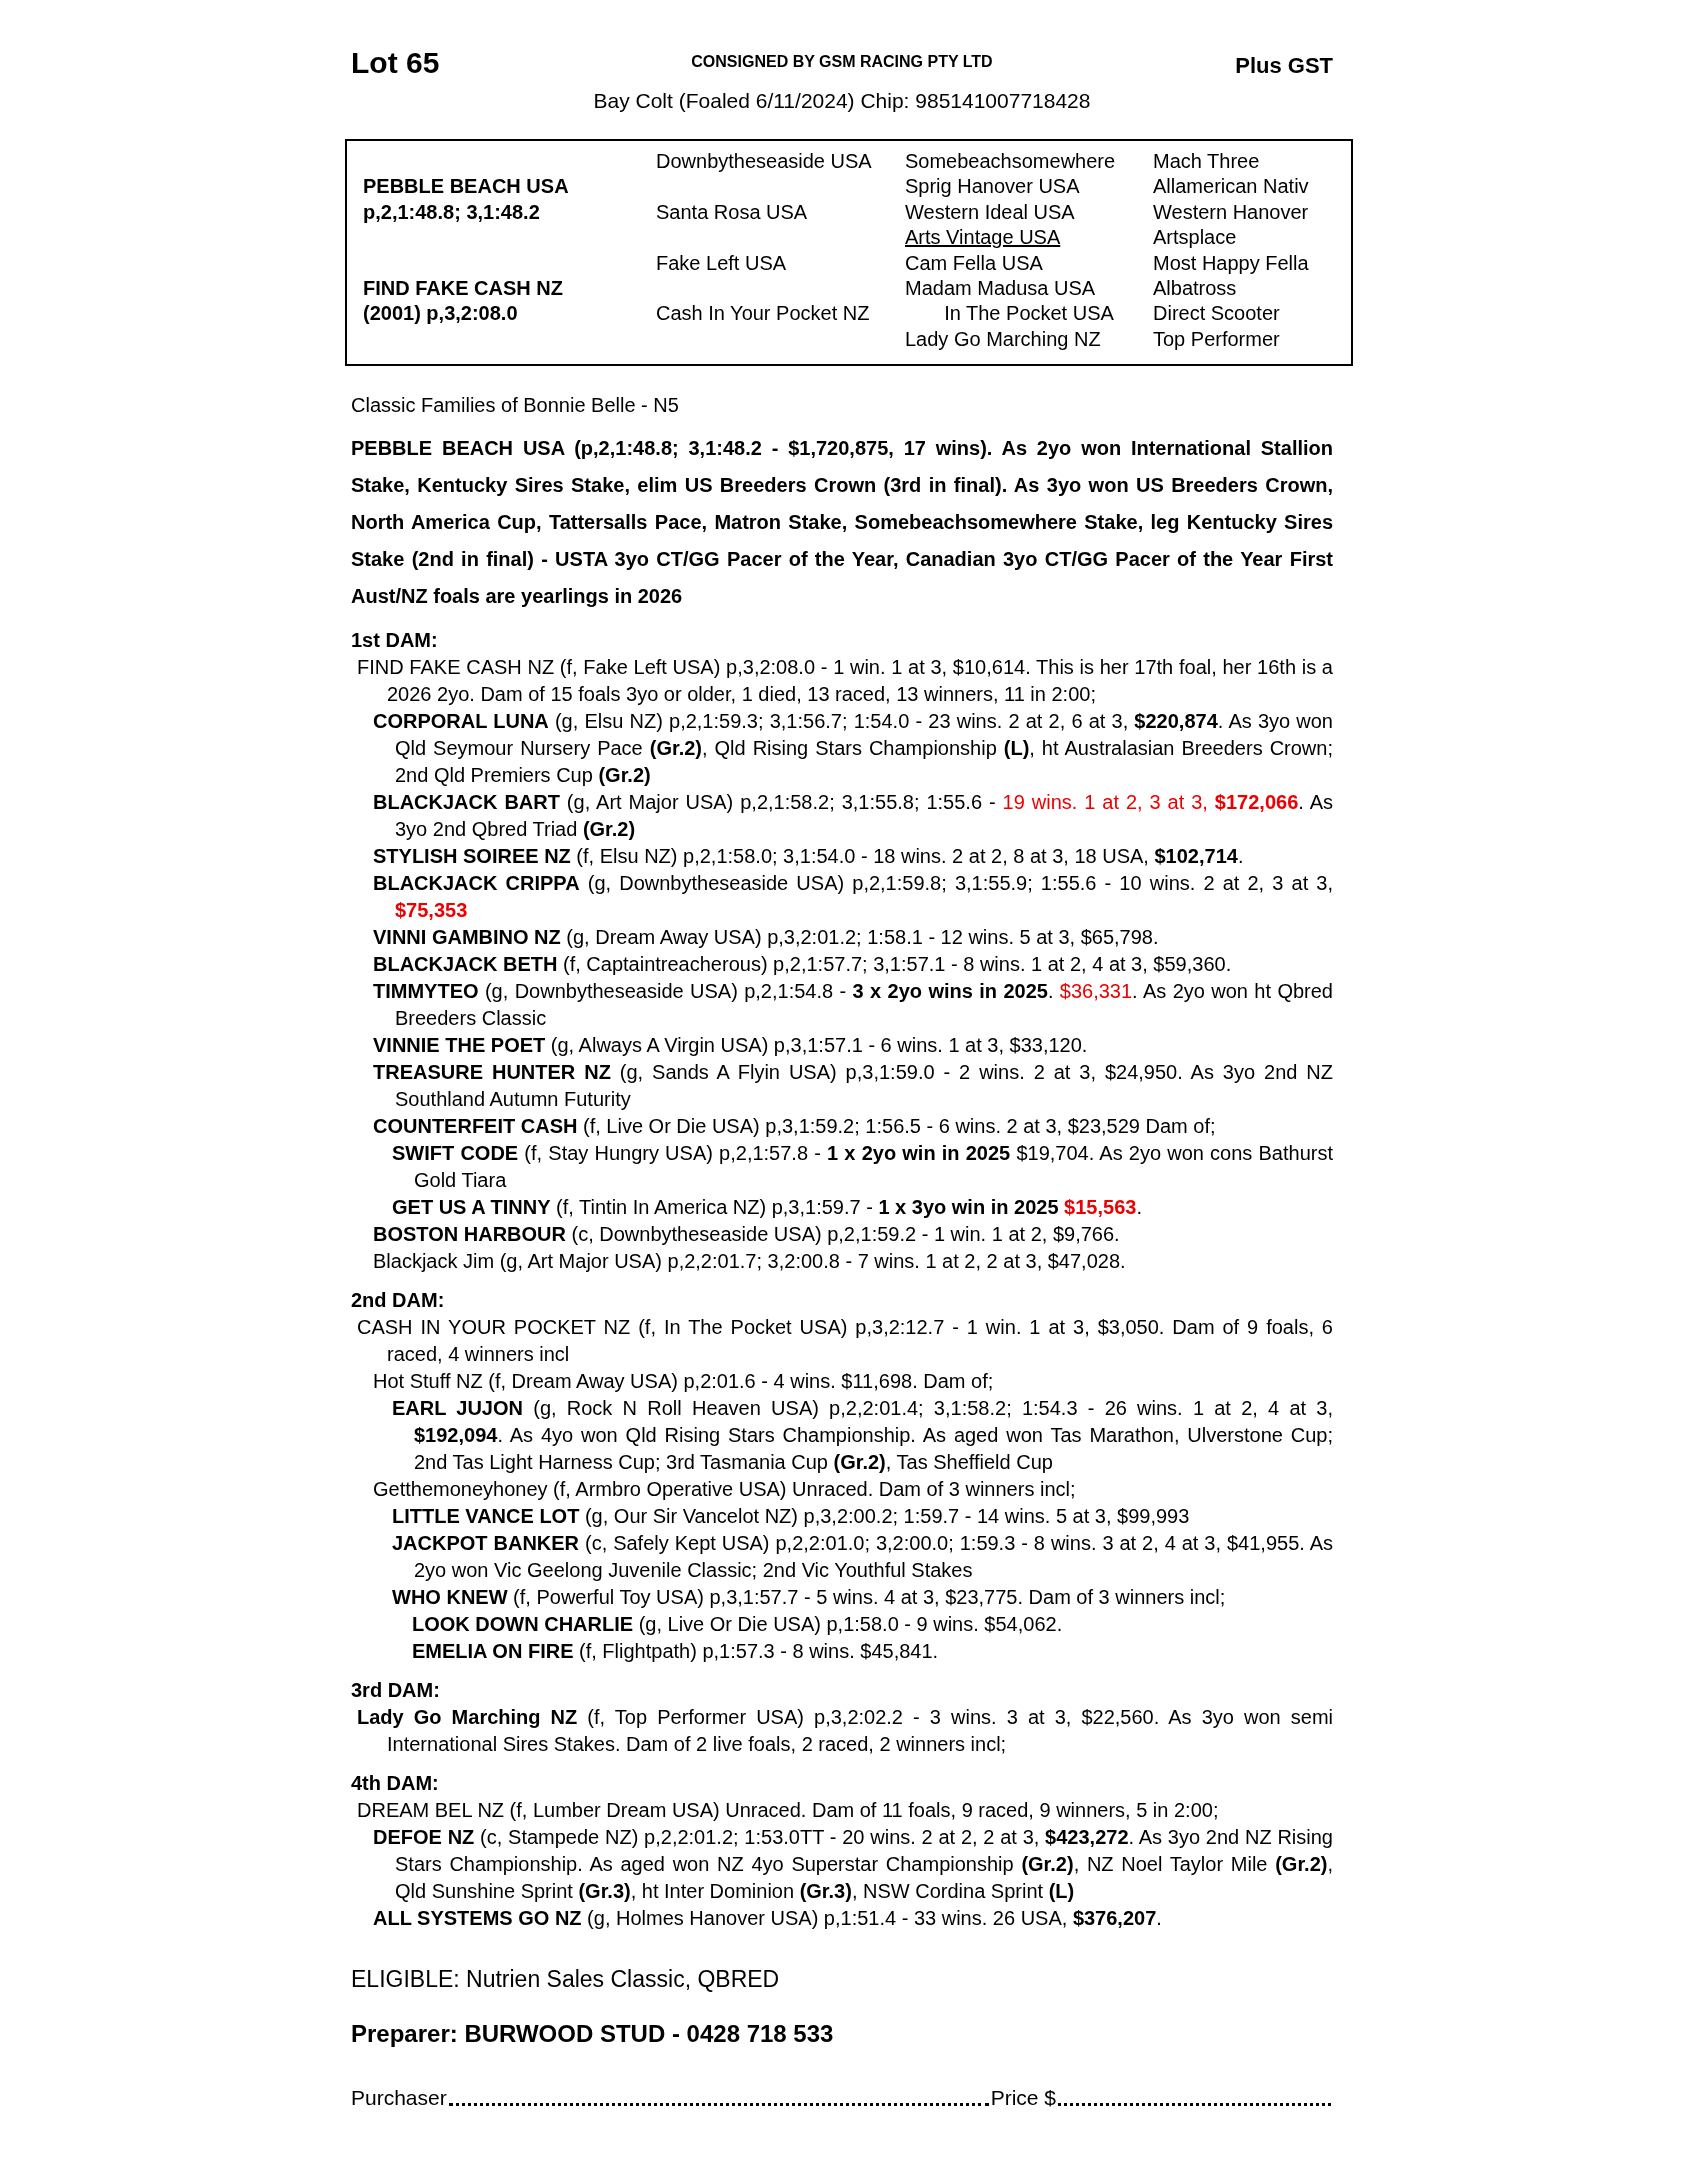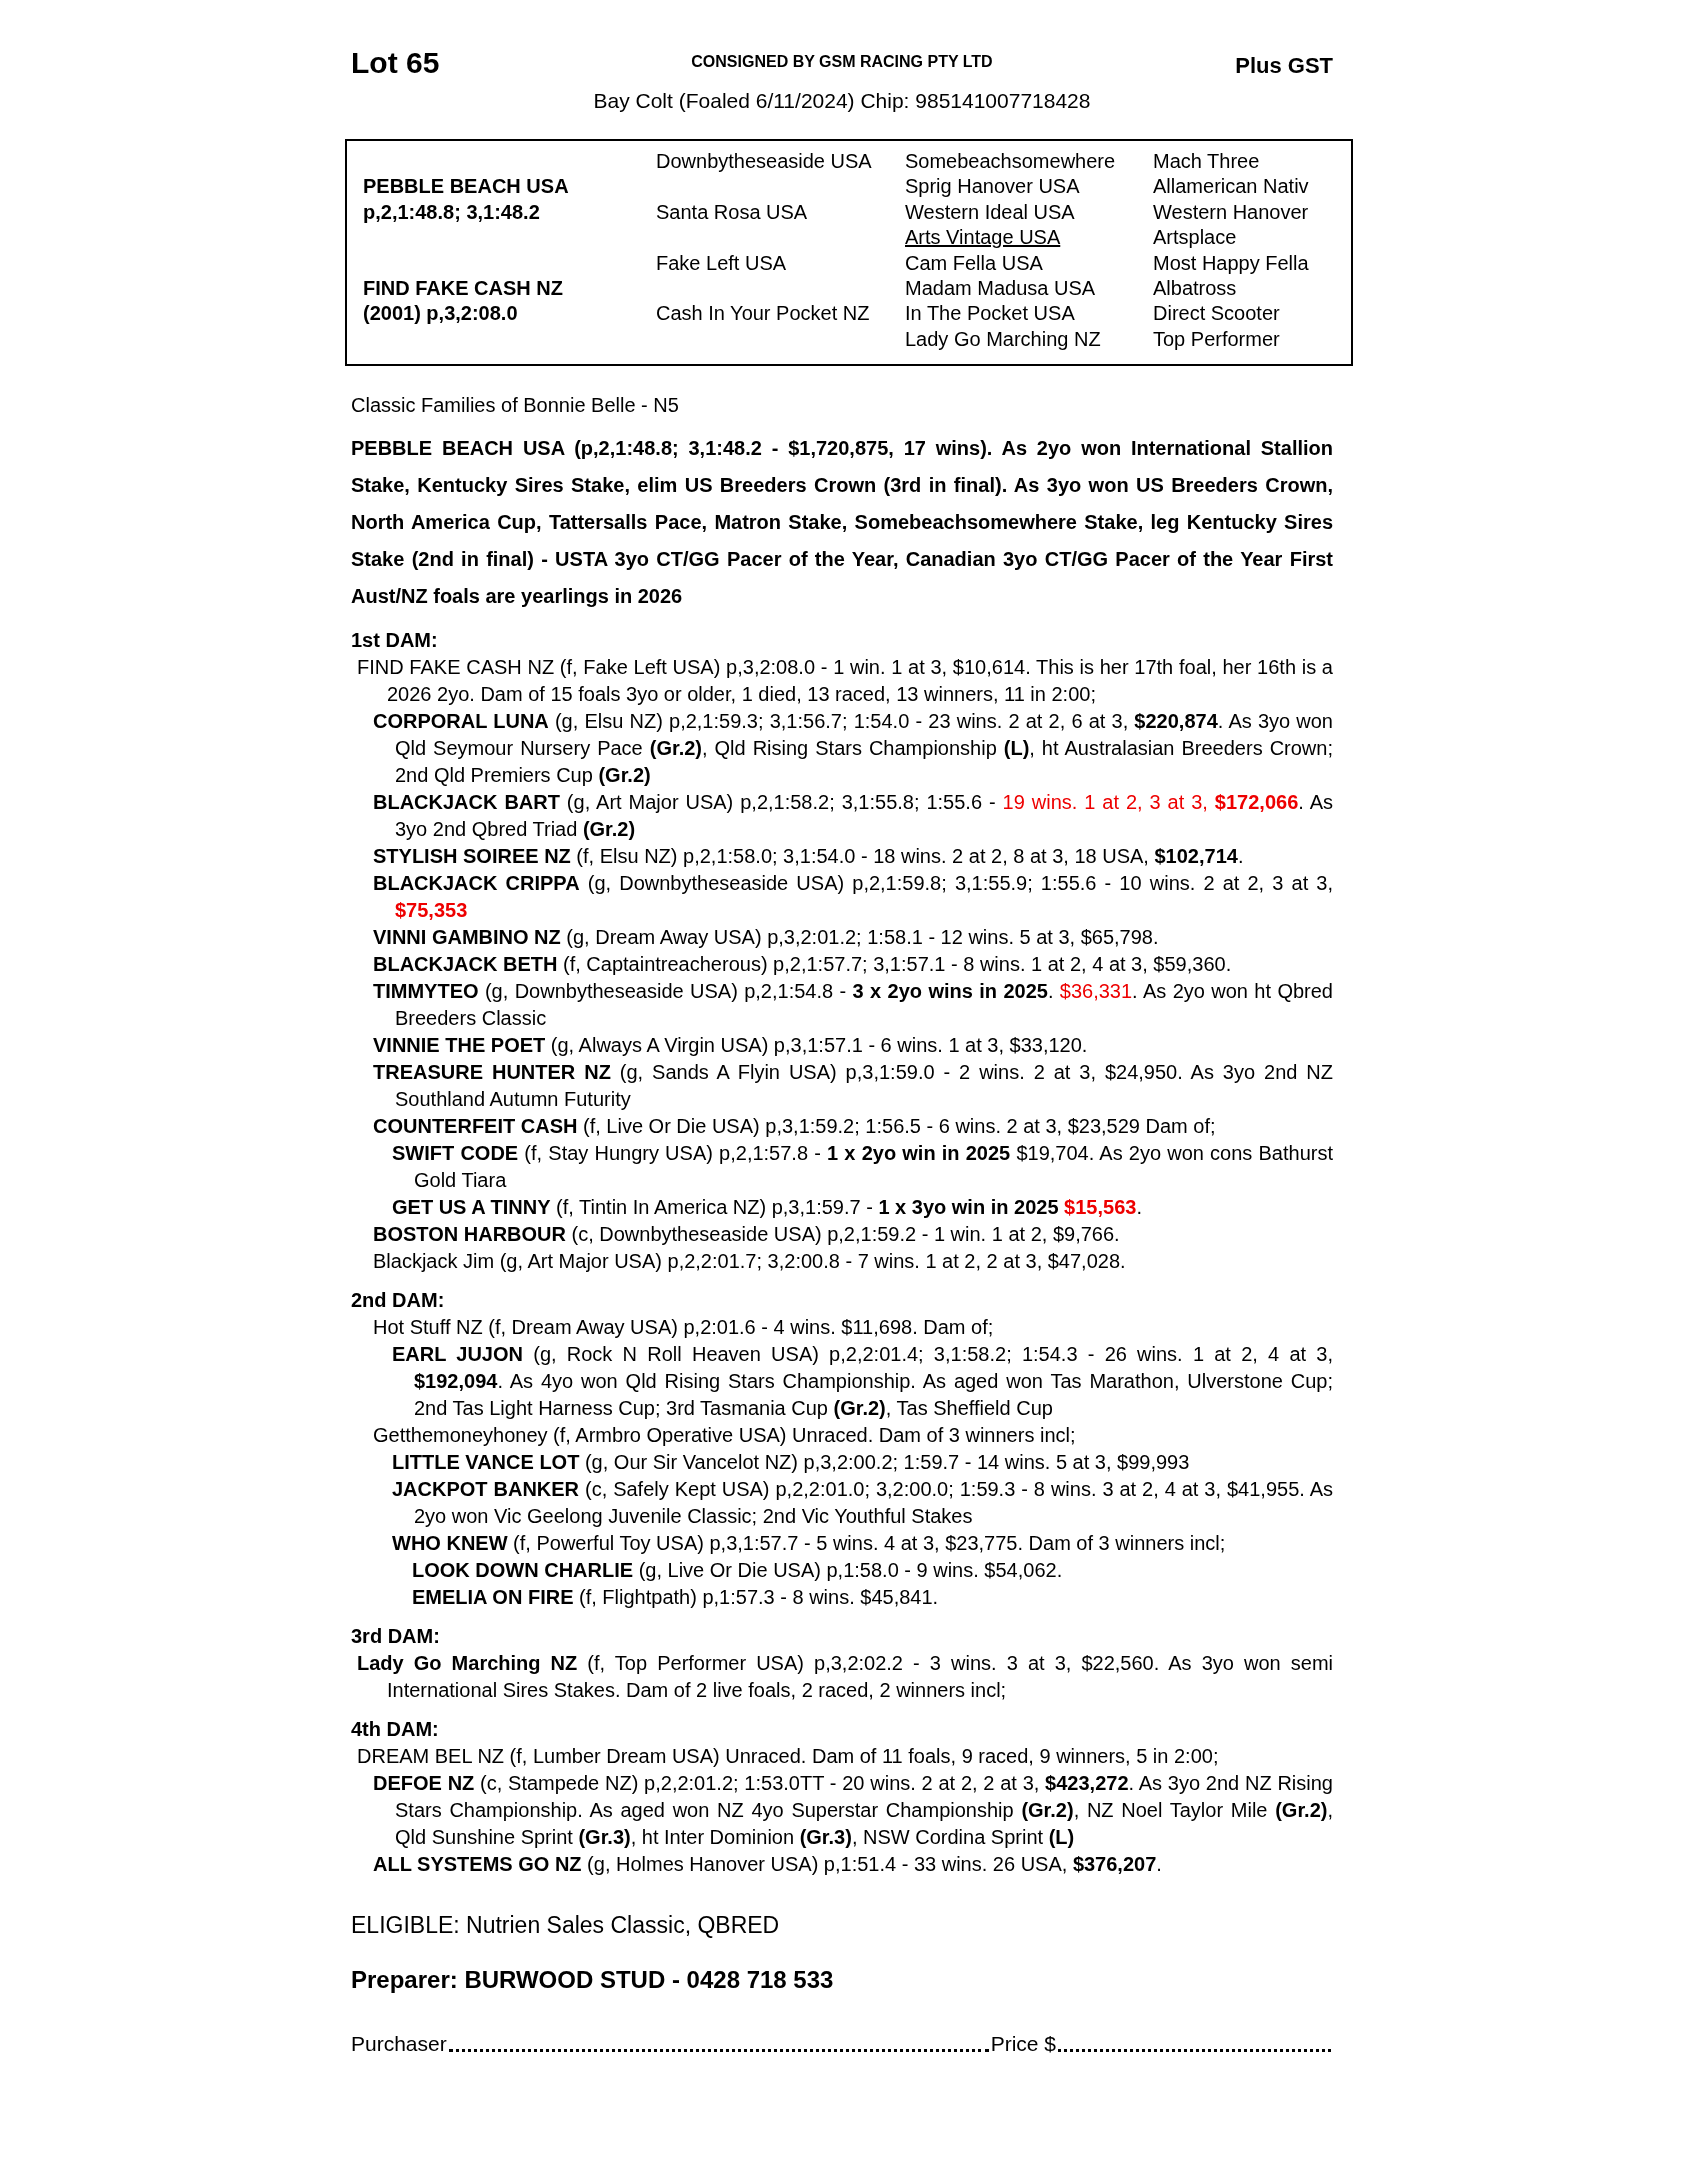--- a/index.html
+++ b/index.html
@@ -72,21 +72,21 @@
         <div class="ped-cell" style="grid-area: 1 / 2;">Downbytheseaside USA</div>
         <div class="ped-cell" style="grid-area: 3 / 2;">Santa Rosa USA</div>
         <div class="ped-cell" style="grid-area: 5 / 2;">Fake Left USA</div>
         <div class="ped-cell" style="grid-area: 7 / 2;">Cash In Your Pocket NZ</div>
         <div class="ped-cell" style="grid-area: 1 / 3;">Somebeachsomewhere</div>
         <div class="ped-cell" style="grid-area: 2 / 3;">Sprig Hanover USA</div>
         <div class="ped-cell" style="grid-area: 3 / 3;">Western Ideal USA</div>
         <div class="ped-cell" style="grid-area: 4 / 3; text-decoration: underline;">Arts Vintage USA</div>
         <div class="ped-cell" style="grid-area: 5 / 3;">Cam Fella USA</div>
         <div class="ped-cell" style="grid-area: 6 / 3;">Madam Madusa USA</div>
-        <div class="ped-cell" style="grid-area: 7 / 3;">In The Pocket USA</div>
+        <div class="ped-cell" style="grid-area: 7 / 3; text-align: center;">In The Pocket USA</div>
         <div class="ped-cell" style="grid-area: 8 / 3;">Lady Go Marching NZ</div>
         <div class="ped-cell" style="grid-area: 1 / 4;">Mach Three</div>
         <div class="ped-cell" style="grid-area: 2 / 4;">Allamerican Nativ</div>
         <div class="ped-cell" style="grid-area: 3 / 4;">Western Hanover</div>
         <div class="ped-cell" style="grid-area: 4 / 4;">Artsplace</div>
         <div class="ped-cell" style="grid-area: 5 / 4;">Most Happy Fella</div>
         <div class="ped-cell" style="grid-area: 6 / 4;">Albatross</div>
         <div class="ped-cell" style="grid-area: 7 / 4;">Direct Scooter</div>
         <div class="ped-cell" style="grid-area: 8 / 4;">Top Performer</div>
       </div>
@@ -107,20 +107,21 @@
       <div class="entry lv2"><span class="b">BLACKJACK BETH</span><span> (f, Captaintreacherous) p,2,1:57.7; 3,1:57.1 - 8 wins. 1 at 2, 4 at 3, $59,360.</span></div>
       <div class="entry lv2"><span class="b">TIMMYTEO</span><span> (g, Downbytheseaside USA) p,2,1:54.8 - </span><span class="b">3 x 2yo wins in 2025</span><span>. </span><span class="r">$36,331</span><span>. As 2yo won ht Qbred Breeders Classic</span></div>
       <div class="entry lv2"><span class="b">VINNIE THE POET</span><span> (g, Always A Virgin USA) p,3,1:57.1 - 6 wins. 1 at 3, $33,120.</span></div>
       <div class="entry lv2"><span class="b">TREASURE HUNTER NZ</span><span> (g, Sands A Flyin USA) p,3,1:59.0 - 2 wins. 2 at 3, $24,950. As 3yo 2nd NZ Southland Autumn Futurity</span></div>
       <div class="entry lv2"><span class="b">COUNTERFEIT CASH</span><span> (f, Live Or Die USA) p,3,1:59.2; 1:56.5 - 6 wins. 2 at 3, $23,529 Dam of;</span></div>
       <div class="entry lv3"><span class="b">SWIFT CODE</span><span> (f, Stay Hungry USA) p,2,1:57.8 - </span><span class="b">1 x 2yo win in 2025</span><span> $19,704. As 2yo won cons Bathurst Gold Tiara</span></div>
       <div class="entry lv3"><span class="b">GET US A TINNY</span><span> (f, Tintin In America NZ) p,3,1:59.7 - </span><span class="b">1 x 3yo win in 2025</span><span> </span><span class="b r">$15,563</span><span>.</span></div>
       <div class="entry lv2"><span class="b">BOSTON HARBOUR</span><span> (c, Downbytheseaside USA) p,2,1:59.2 - 1 win. 1 at 2, $9,766.</span></div>
       <div class="entry lv2"><span>Blackjack Jim (g, Art Major USA) p,2,2:01.7; 3,2:00.8 - 7 wins. 1 at 2, 2 at 3, $47,028.</span></div>
       <div class="dam-heading">2nd DAM:</div>
+      <div class="entry lv1"><span>CASH IN YOUR POCKET NZ (f, In The Pocket USA) p,3,2:12.7 - 1 win. 1 at 3, $3,050. Dam of 9 foals, 6 raced, 4 winners incl</span></div>
       <div class="entry lv2"><span>Hot Stuff NZ (f, Dream Away USA) p,2:01.6 - 4 wins. $11,698. Dam of;</span></div>
       <div class="entry lv3"><span class="b">EARL JUJON</span><span> (g, Rock N Roll Heaven USA) p,2,2:01.4; 3,1:58.2; 1:54.3 - 26 wins. 1 at 2, 4 at 3, </span><span class="b">$192,094</span><span>. As 4yo won Qld Rising Stars Championship. As aged won Tas Marathon, Ulverstone Cup; 2nd Tas Light Harness Cup; 3rd Tasmania Cup </span><span class="b">(Gr.2)</span><span>, Tas Sheffield Cup</span></div>
       <div class="entry lv2"><span>Getthemoneyhoney (f, Armbro Operative USA) Unraced. Dam of 3 winners incl;</span></div>
       <div class="entry lv3"><span class="b">LITTLE VANCE LOT</span><span> (g, Our Sir Vancelot NZ) p,3,2:00.2; 1:59.7 - 14 wins. 5 at 3, $99,993</span></div>
       <div class="entry lv3"><span class="b">JACKPOT BANKER</span><span> (c, Safely Kept USA) p,2,2:01.0; 3,2:00.0; 1:59.3 - 8 wins. 3 at 2, 4 at 3, $41,955. As 2yo won Vic Geelong Juvenile Classic; 2nd Vic Youthful Stakes</span></div>
       <div class="entry lv3"><span class="b">WHO KNEW</span><span> (f, Powerful Toy USA) p,3,1:57.7 - 5 wins. 4 at 3, $23,775. Dam of 3 winners incl;</span></div>
       <div class="entry lv4"><span class="b">LOOK DOWN CHARLIE</span><span> (g, Live Or Die USA) p,1:58.0 - 9 wins. $54,062.</span></div>
       <div class="entry lv4"><span class="b">EMELIA ON FIRE</span><span> (f, Flightpath) p,1:57.3 - 8 wins. $45,841.</span></div>
       <div class="dam-heading">3rd DAM:</div>
       <div class="entry lv1"><span class="b">Lady Go Marching NZ</span><span> (f, Top Performer USA) p,3,2:02.2 - 3 wins. 3 at 3, $22,560. As 3yo won semi International Sires Stakes. Dam of 2 live foals, 2 raced, 2 winners incl;</span></div>

